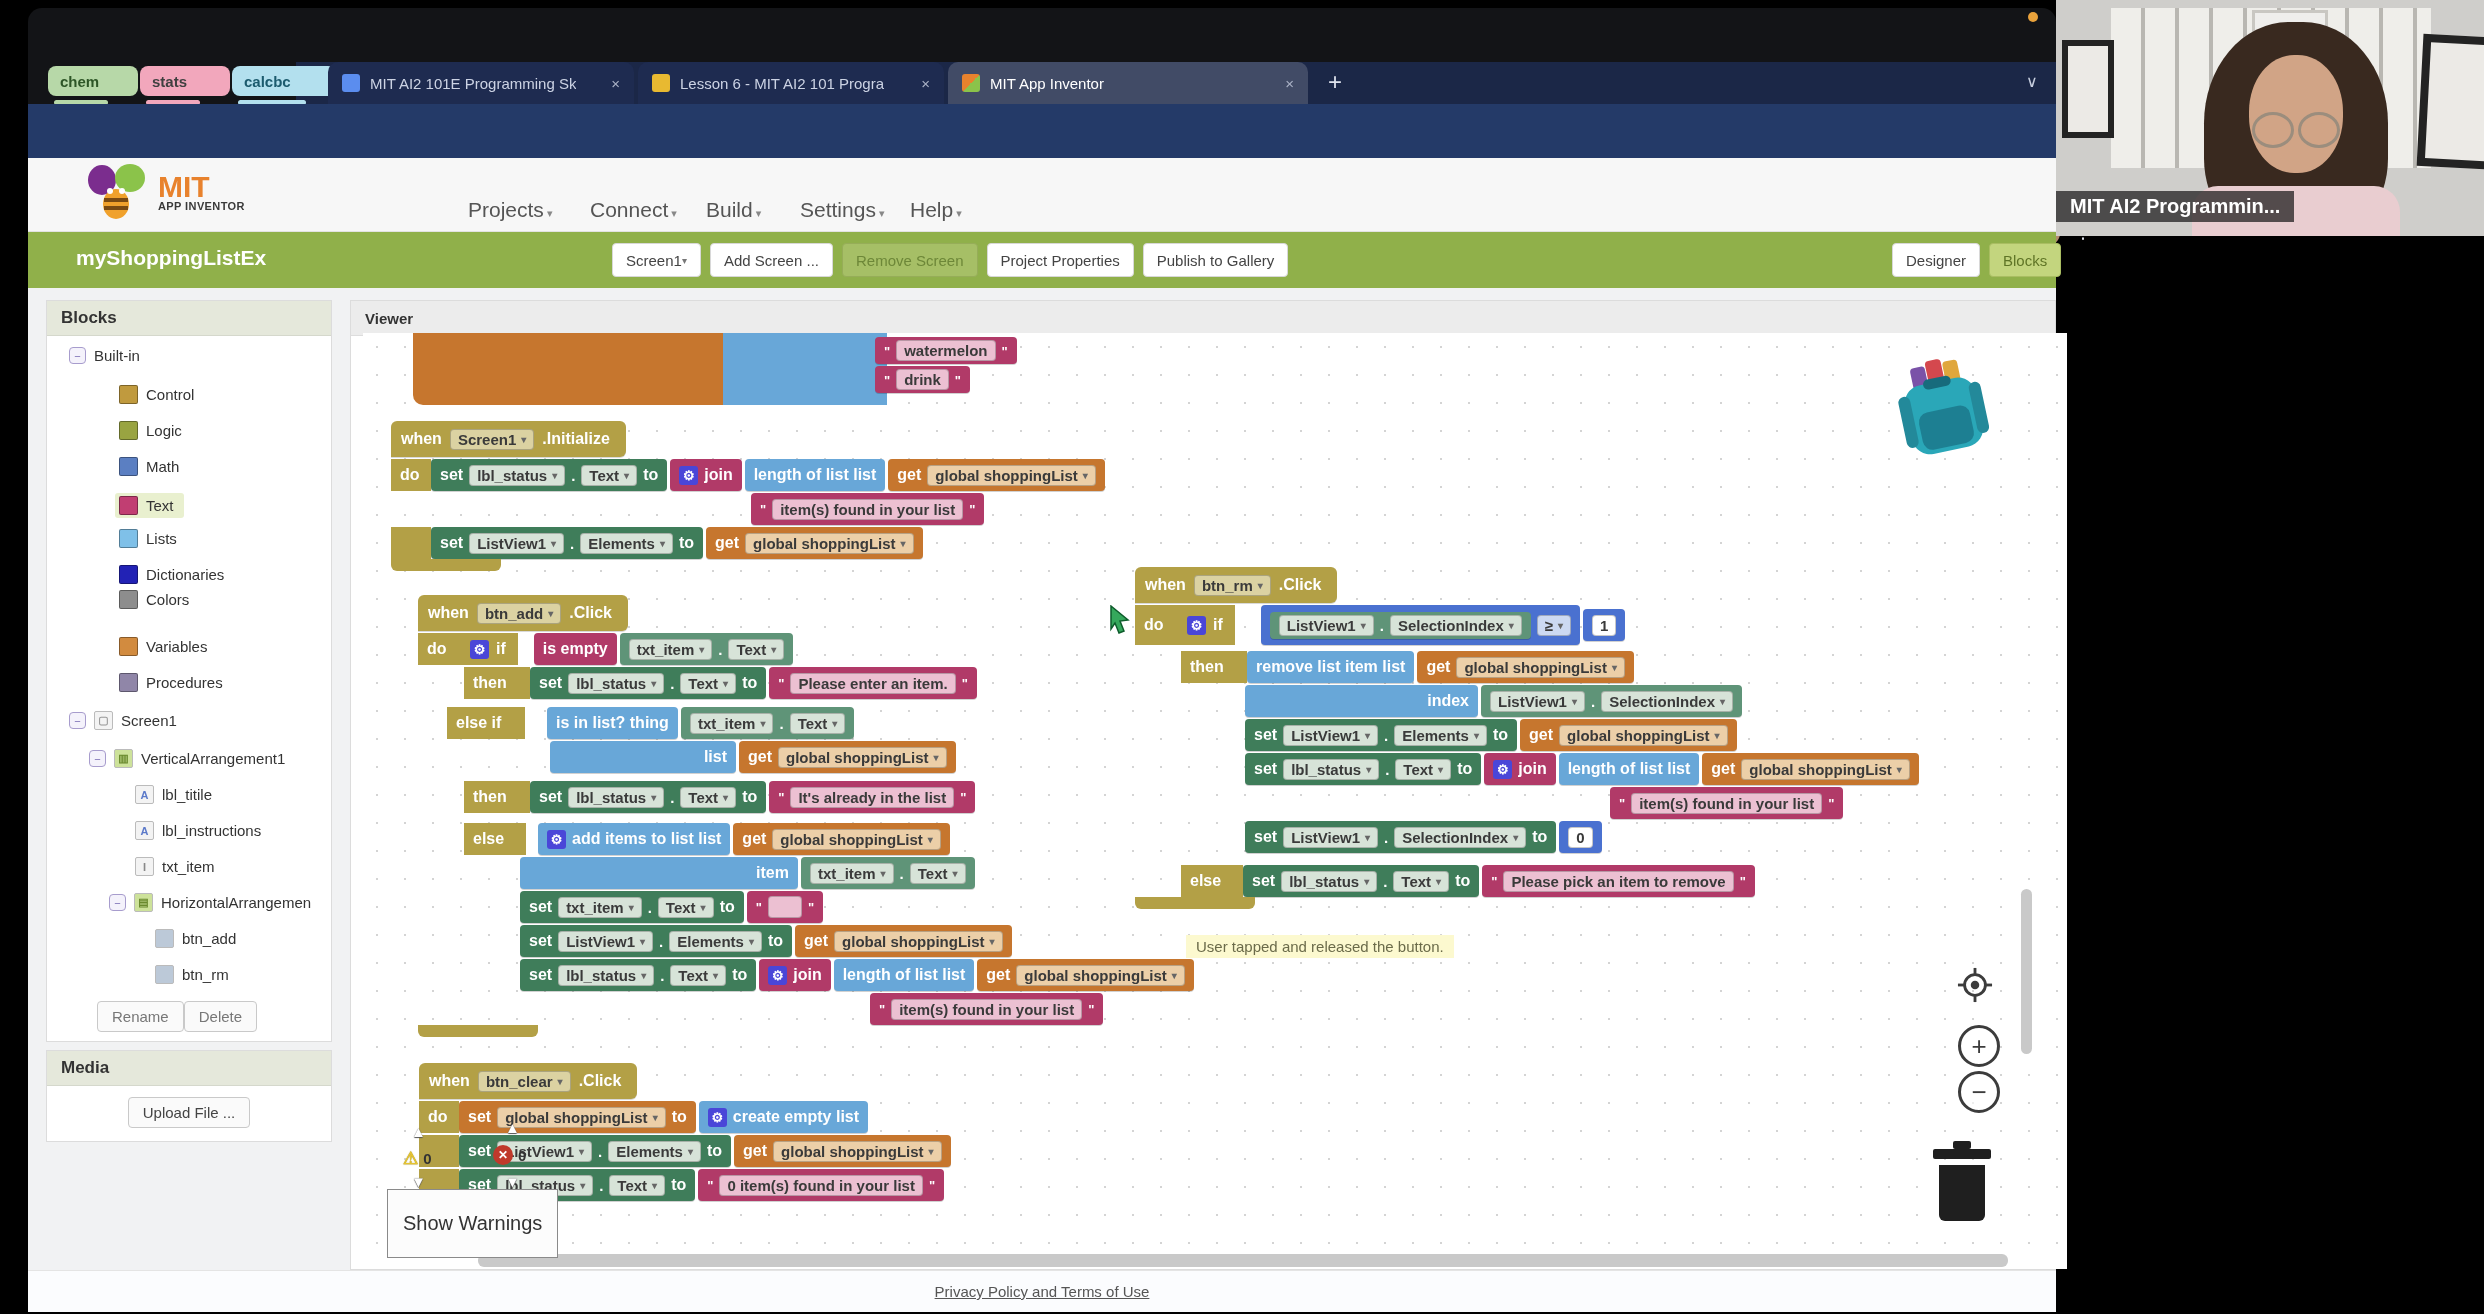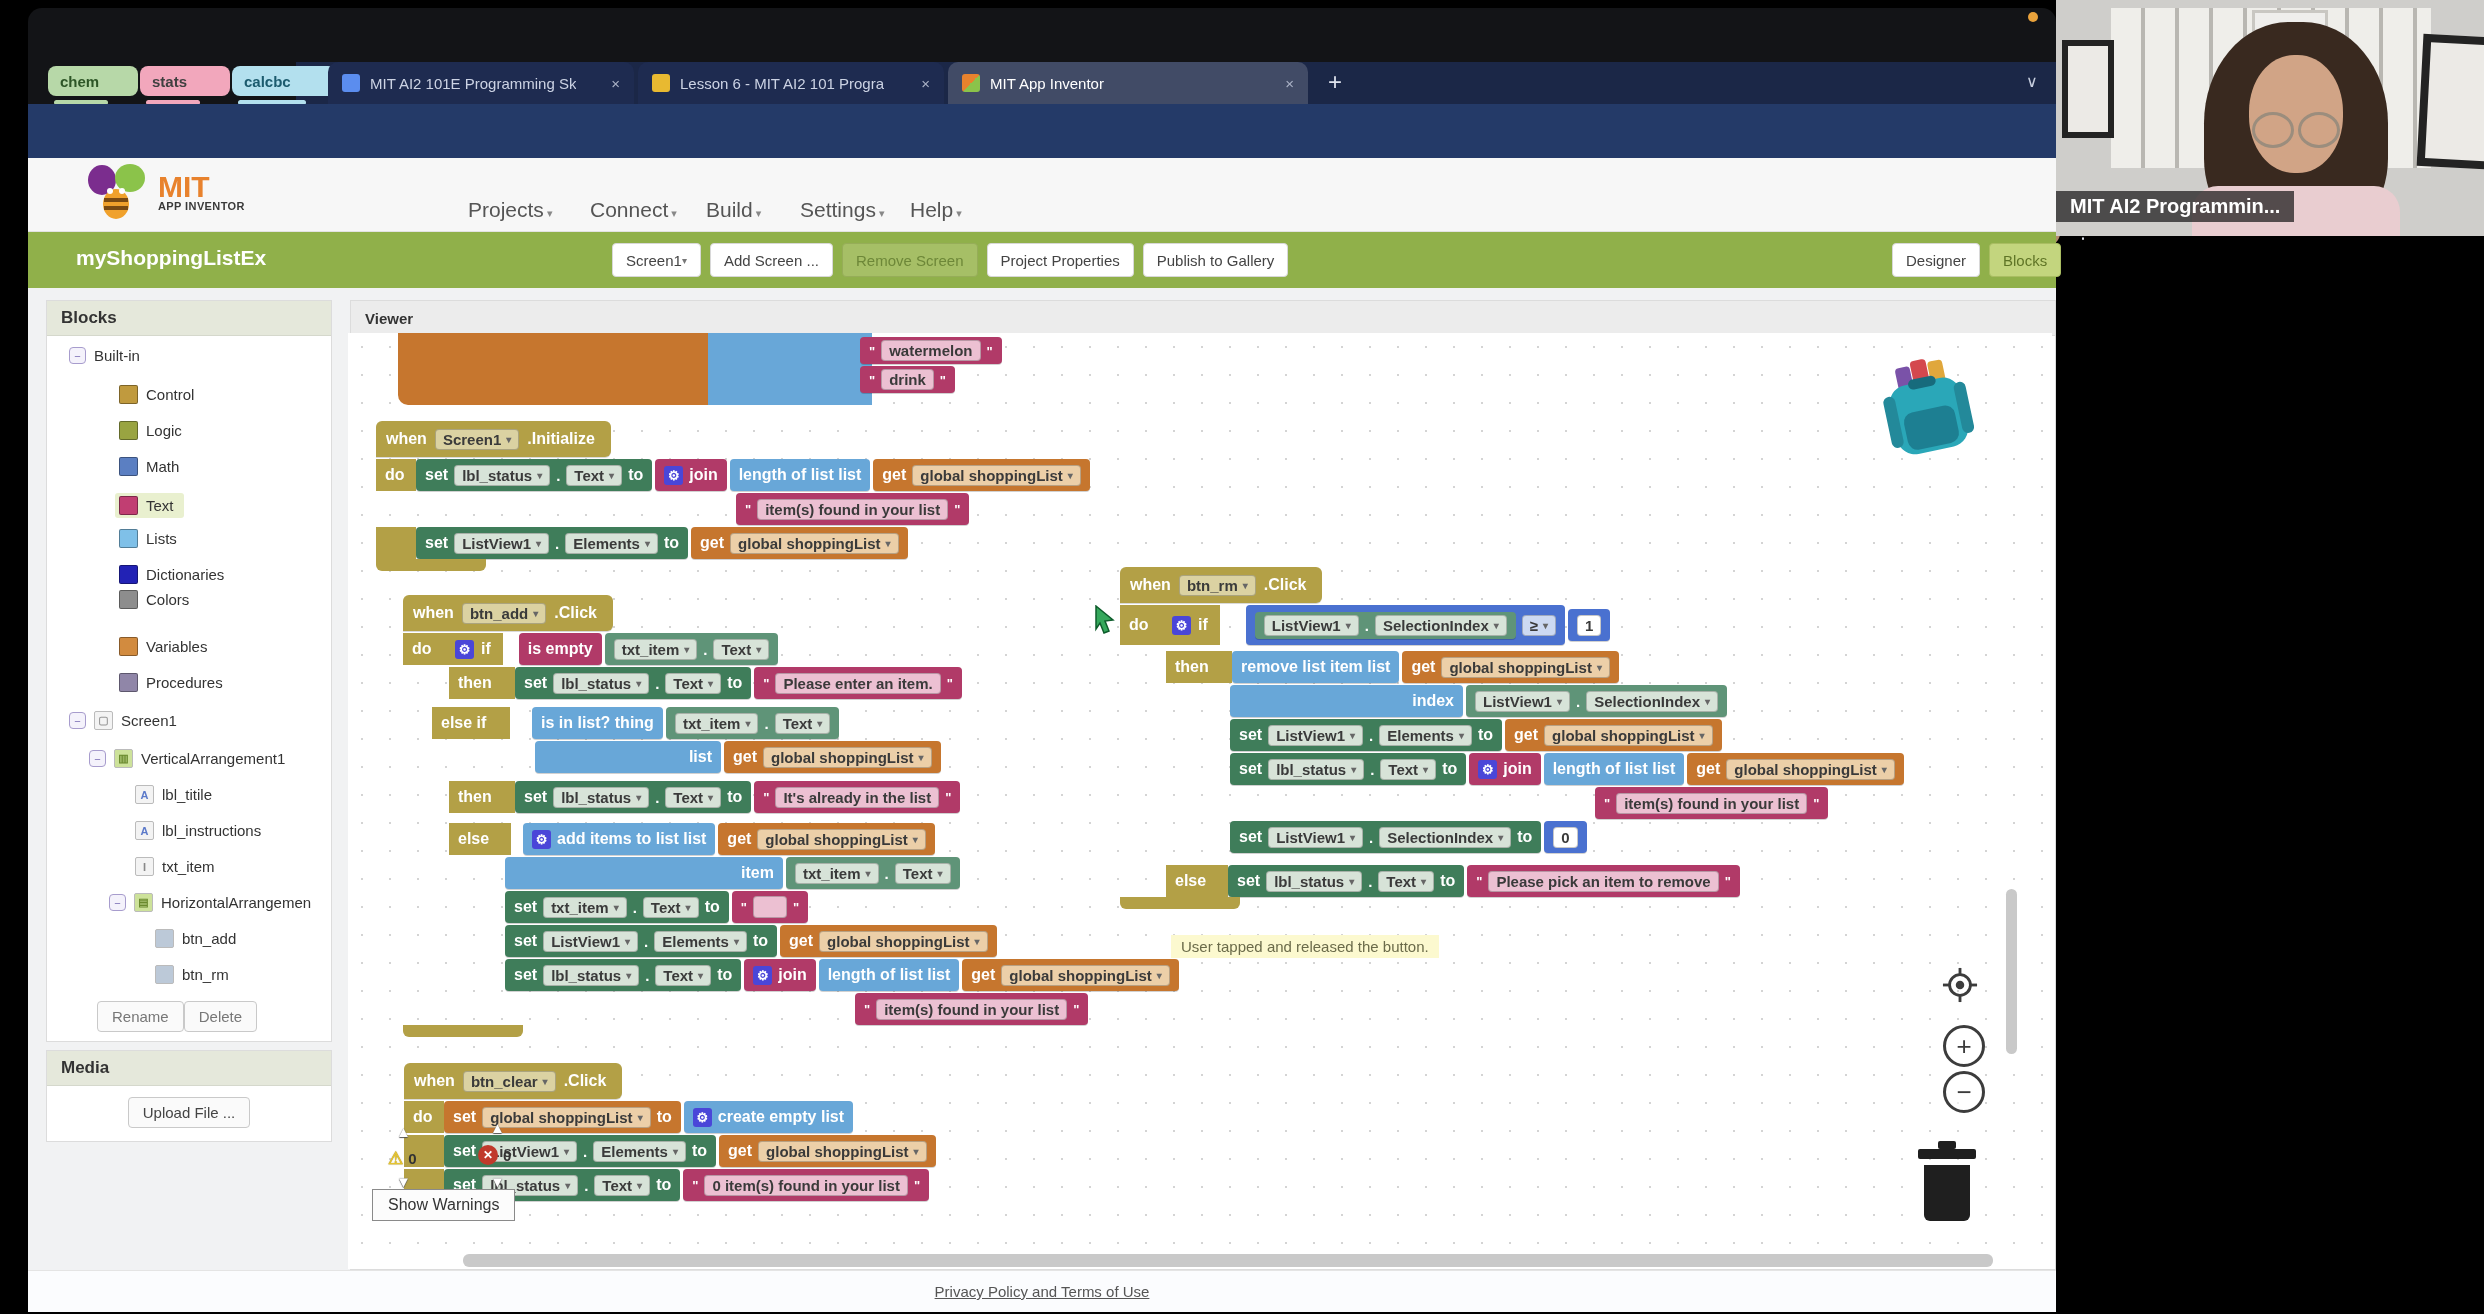--- a/index.html
+++ b/index.html
@@ -59,21 +59,21 @@
   .col{width:15px;height:15px;border:1px solid #a79ccd;border-radius:4px;color:#7a6db5;font-size:11px;
        display:flex;align-items:center;justify-content:center;background:#f4f2fb;flex:0 0 auto}
   .col::before{content:"−"}
   .sq{width:17px;height:17px;border:1px solid rgba(0,0,0,.35);border-radius:2px;flex:0 0 auto}
   .cicon{width:17px;height:17px;border:1px solid #bbb;border-radius:2px;background:#f3f3f3;font-size:11px;
          color:#5b79c9;display:flex;align-items:center;justify-content:center;font-weight:700;flex:0 0 auto}
   .hl{background:#e9f0cf;border-radius:3px;padding:3px 10px 3px 4px;margin-left:-4px}
   .sbtn{background:#fafafa;border:1px solid #c9c9c9;border-radius:4px;color:#777;font-size:15px;
         padding:6px 14px;display:inline-block}
   
-  #canvas{position:absolute;left:348px;top:333px;width:1704px;height:936px;overflow:hidden;background:#fff;
+  #canvas{position:absolute;left:363px;top:333px;width:1704px;height:936px;overflow:hidden;background:#fff;
     background-image:radial-gradient(#d4d4d4 1.3px,transparent 1.4px);background-size:28px 28px}
   .ev{position:absolute;display:flex;flex-direction:column;align-items:flex-start;color:#fff;
       font-size:16px;font-weight:700;white-space:nowrap}
   .row{display:flex;align-items:center;margin-top:2px}
   .hdr{display:flex;align-items:center;gap:8px;background:#b3a046;padding:0 16px 0 10px;height:36px;
        border-radius:6px 6px 6px 0;box-shadow:0 1px 0 rgba(0,0,0,.15)}
   .gut{background:#b3a046;display:flex;align-items:center;padding:0 9px;align-self:stretch;min-width:22px}
   .seg{display:flex;align-items:center;gap:6px;padding:0 9px;height:32px;border-radius:4px;margin-right:3px;
        box-shadow:0 1px 0 rgba(0,0,0,.18)}
   .seg.sm{height:27px}.green{background:#3f7d5a}.greenl{background:#5f9478}
@@ -87,22 +87,22 @@
   .gear{width:19px;height:19px;border-radius:3px;background:#4a46d8;color:#fff;font-size:13px;
         display:flex;align-items:center;justify-content:center;flex:0 0 auto}
   .gear::before{content:"⚙"}
   .dot{color:#fff;font-size:15px}
   .tip{position:absolute;background:#fcf9cf;color:#6b6b4a;font-size:15px;font-weight:400;padding:3px 10px;z-index:30}
   .wtri{position:absolute;color:#fff;text-shadow:0 0 1px #555,0 1px 1px #555;font-size:15px}
   .warnbadge{position:absolute;display:flex;align-items:center;gap:5px;font-size:15px;color:#333;font-weight:700}
   .warnbadge .w{color:#e6c431;text-shadow:0 0 1px #8a7a14;font-size:17px}
   .errdot{width:20px;height:20px;border-radius:50%;background:#c0392b;color:#fff;font-size:12px;
           display:flex;align-items:center;justify-content:center}
-  .showwarn{position:absolute;background:#fcfcfc;border:1px solid #8a8a8a;color:#333;font-size:16px;
-            padding:6px 15px;z-index:25}
+  .showwarn{position:absolute;background:#fcfcfc;border:1px solid #8a8a8a;color:#333;font-size:20px;
+            padding:22px 15px;z-index:25}
   .ctl{position:absolute;width:36px;height:36px;border:3px solid #3c3c3c;border-radius:50%;color:#3c3c3c;
        font-size:26px;font-weight:400;display:flex;align-items:center;justify-content:center;background:rgba(255,255,255,.6)}
   .sbar{position:absolute;background:#c9c9c9;border-radius:6px}
   
   #footer{left:28px;top:1270px;width:2028px;height:42px;background:#fbfcfe;border-top:1px solid #e4e4e4;
           display:flex;align-items:center;justify-content:center;box-sizing:border-box}
   #footer a{color:#555;font-size:15px;text-decoration:underline}
   
   #webcam{left:2056px;top:0;width:428px;height:236px;background:#cfcecb;overflow:hidden}
   .shelf{position:absolute;left:55px;top:8px;width:320px;height:160px;

